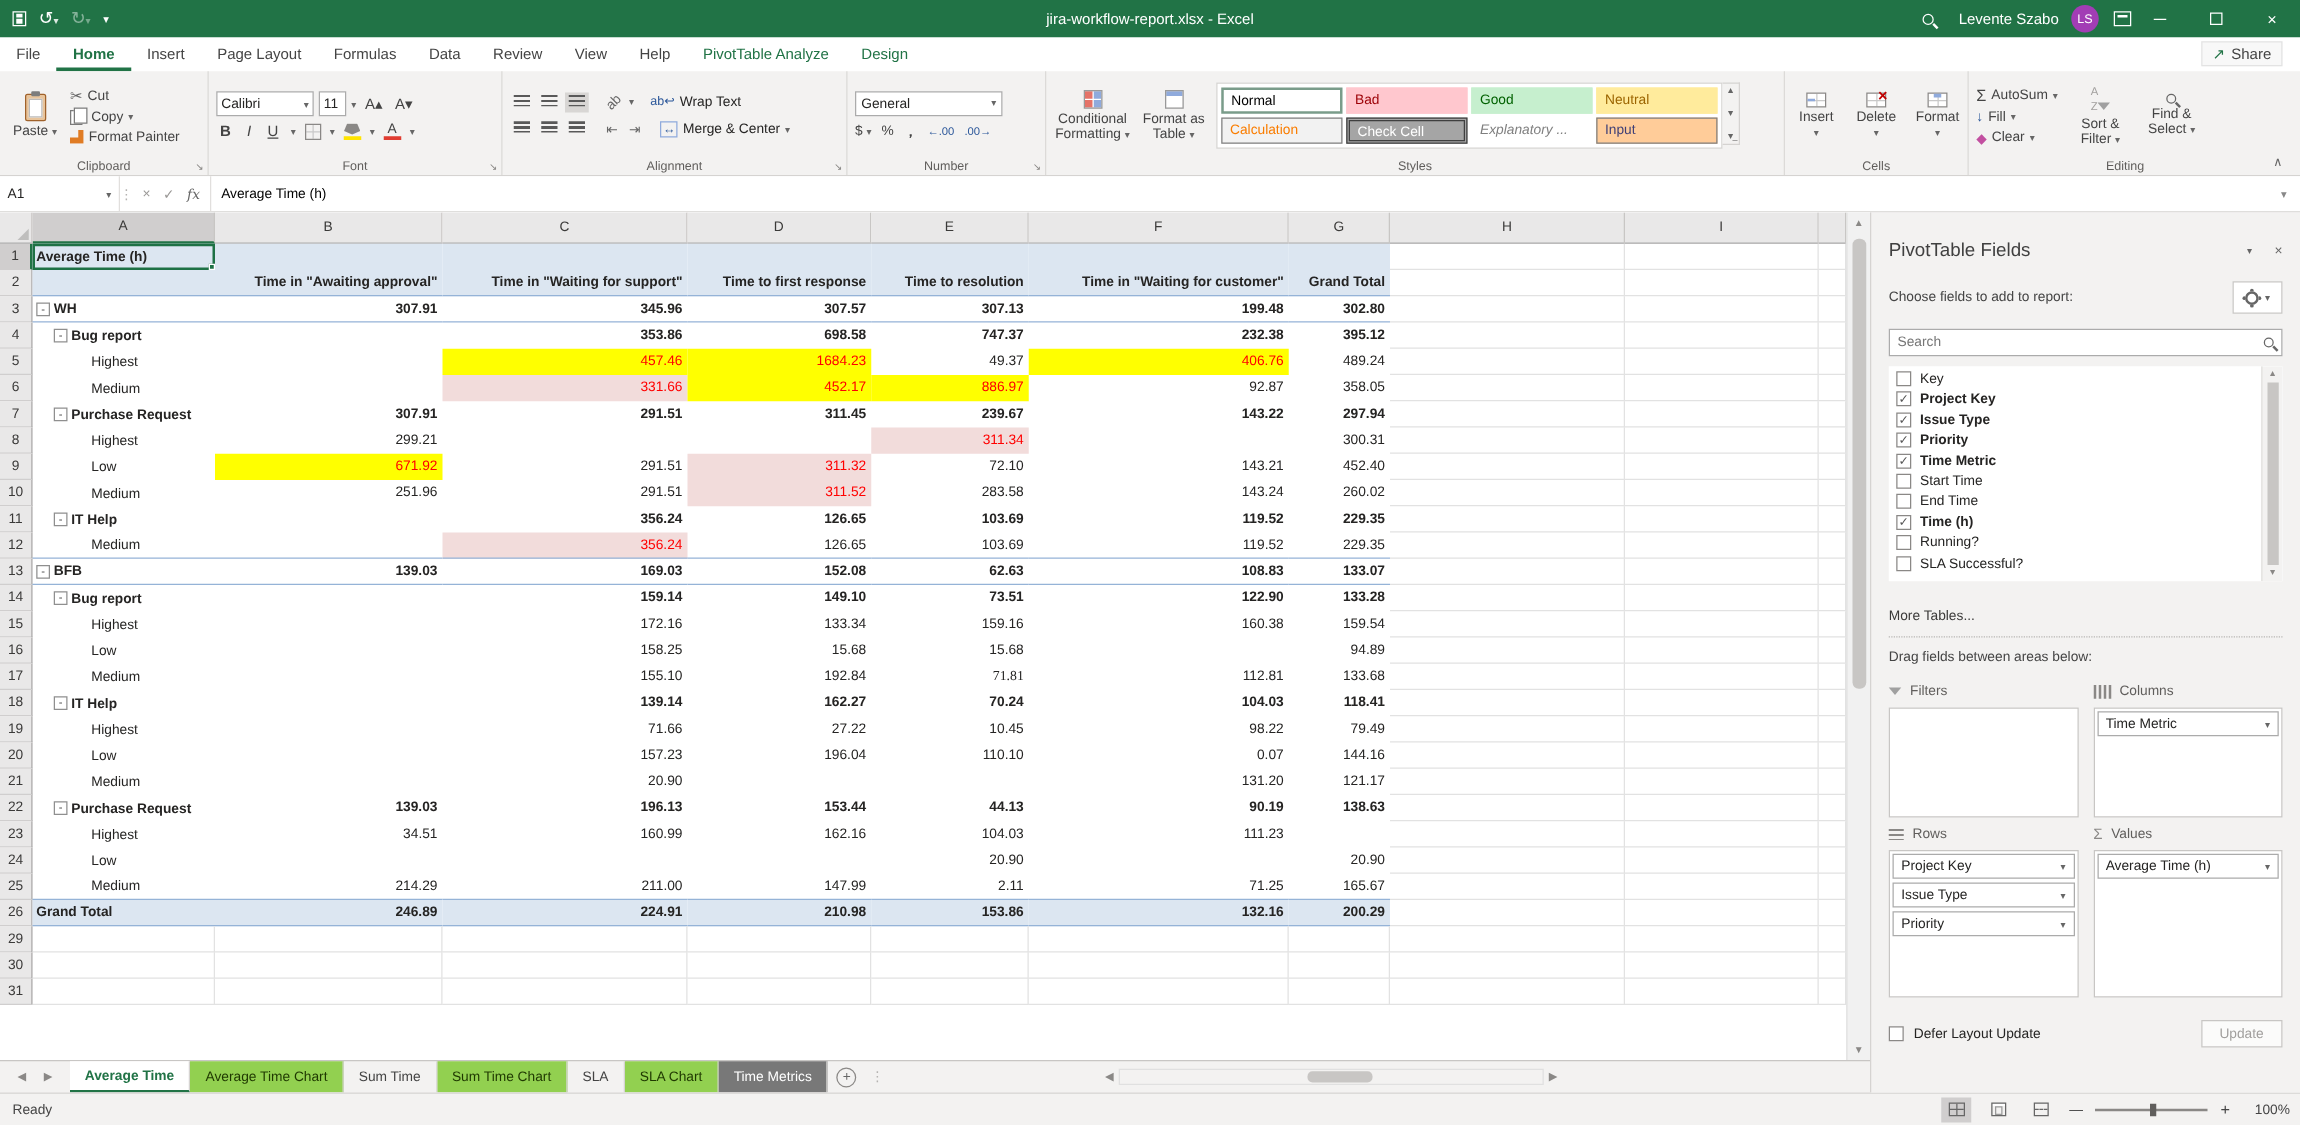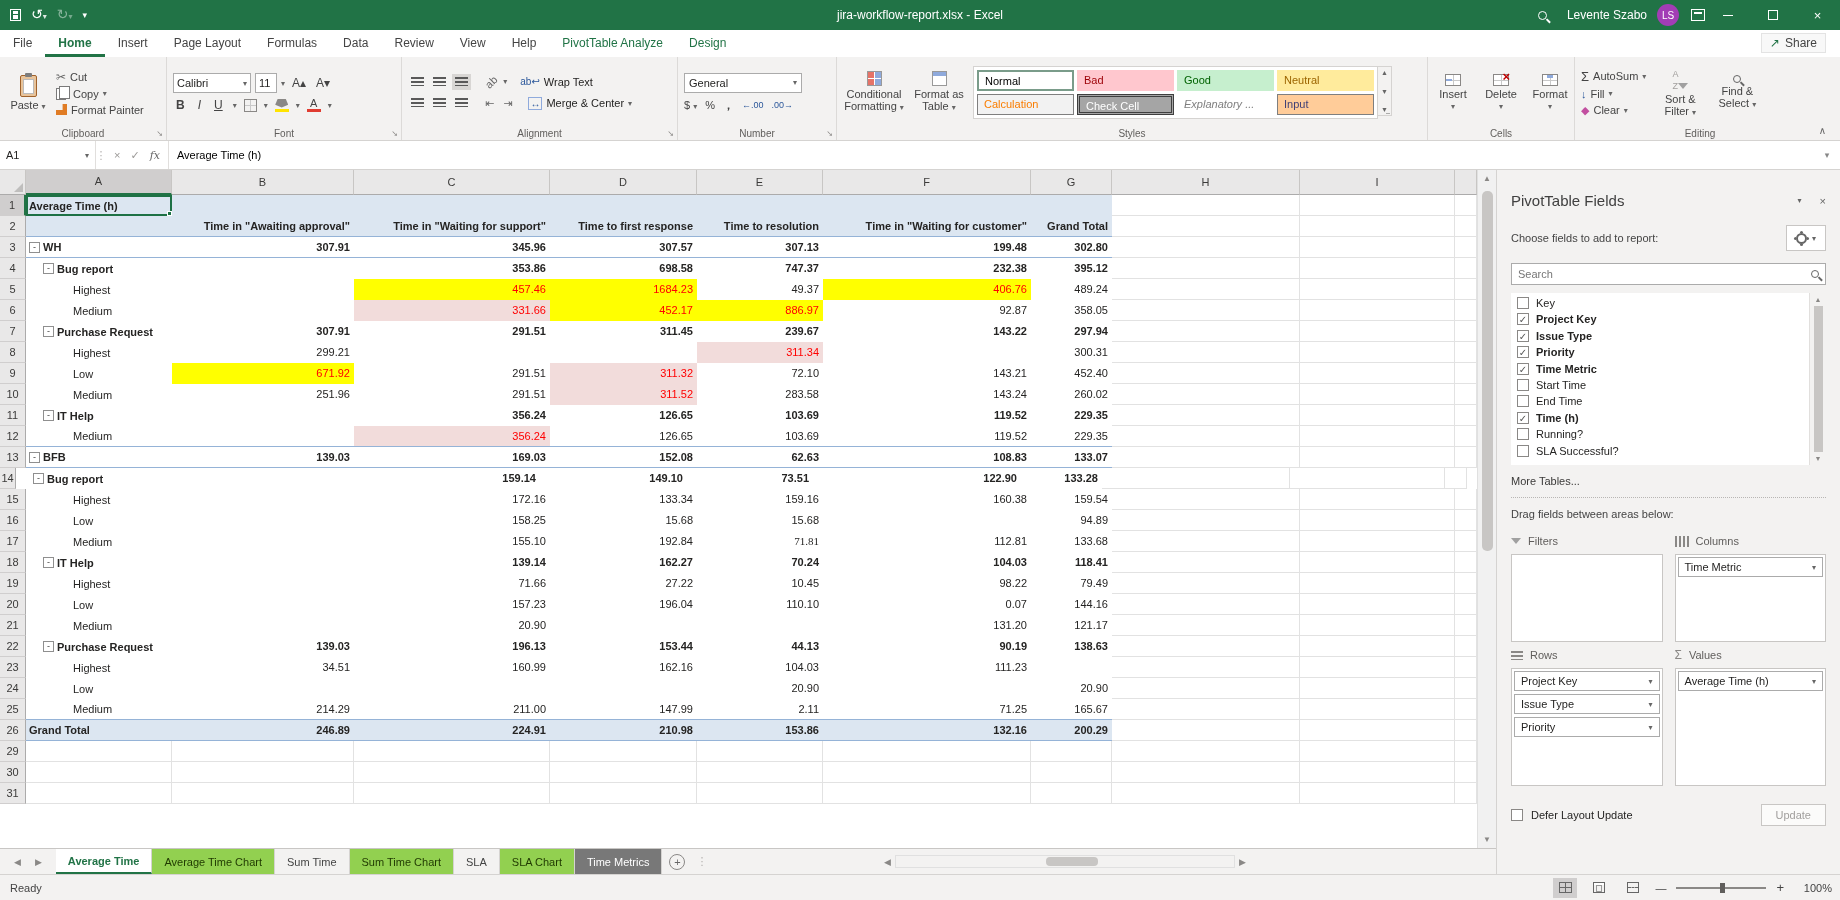--- a/index.html
+++ b/index.html
@@ -180,21 +180,21 @@
 .gear{width:11px;height:11px;border:2px solid #666;border-radius:50%;
   box-shadow:0 -6px 0 -4px #666,0 6px 0 -4px #666,-6px 0 0 -4px #666,6px 0 0 -4px #666}
 .psearch{margin-top:12px;height:22px;background:#fff;border:1px solid #ABABAB;display:flex;align-items:center;padding:0 6px;color:#767676}
 .psearch .magd{margin-left:auto}
 .pfields{margin-top:8px;background:#fff;height:172px;position:relative;padding:4px 22px 4px 6px;overflow:hidden}
 .pfitem{display:flex;align-items:flex-start;height:16.4px;gap:7px;color:#252423}
 .cb{width:12px;height:12px;border:1px solid #8A8886;background:#fff;flex:none;font-size:10px;line-height:11px;text-align:center;color:#555}
 .fscroll{position:absolute;right:0;top:0;bottom:0;width:17px;background:#F3F2F1;border-left:1px solid #E1DFDD;
   display:flex;flex-direction:column;color:#8a8886;font-size:7px;align-items:center;justify-content:space-between;padding:3px 0}
 .fthumb{width:9px;flex:1;margin:3px 0;background:#C8C6C4}
-.moretables{margin-top:10px;color:#3b3a39}
+.moretables{margin-top:22px;color:#3b3a39}
 .dots{border-top:1px dotted #B8B6B4;margin-top:10px}
 .draghint{margin-top:10px;color:#444}
 .quads{display:grid;grid-template-columns:1fr 1fr;column-gap:12px;margin-top:8px}
 .qhead{display:flex;align-items:center;gap:7px;color:#605E5C;height:26px}
 .qbox{background:#fff;border:1px solid #C8C6C4;padding:2px}
 .qbox.top{height:88px}
 .qbox.bot{height:118px}
 .pill{height:20px;border:1px solid #ABABAB;background:#fff;display:flex;align-items:center;padding:0 6px;margin-bottom:3px;color:#252423}
 .pill .dd{margin-left:auto}
 .colsic{display:inline-flex;gap:2px}
@@ -683,21 +683,21 @@
           <div class="cell bbl num bld2" style="width: 196px;">169.03</div>
           <div class="cell bbl num bld2" style="width: 147px;">152.08</div>
           <div class="cell bbl num bld2" style="width: 126px;">62.63</div>
           <div class="cell bbl num bld2" style="width: 208px;">108.83</div>
           <div class="cell bbl num bld2" style="width: 81px;">133.07</div>
           <div class="cell gl" style="width: 188px;"></div>
           <div class="cell gl" style="width: 155px;"></div>
           <div class="cell gl" style="width: 22px;"></div>
         </div>
         <div class="grow">
-          <div class="cell rn" style="width: 16px;">14</div>
+          <div class="cell rn" style="width: 26px;">14</div>
           <div class="cell acell" style="width: 146px; padding-left: 17px;">
             <span class="colbtn">-</span>
             <span class="bld2">Bug report</span>
           </div>
           <div class="cell" style="width: 182px;"></div>
           <div class="cell num bld2" style="width: 196px;">159.14</div>
           <div class="cell num bld2" style="width: 147px;">149.10</div>
           <div class="cell num bld2" style="width: 126px;">73.51</div>
           <div class="cell num bld2" style="width: 208px;">122.90</div>
           <div class="cell num bld2" style="width: 81px;">133.28</div>

